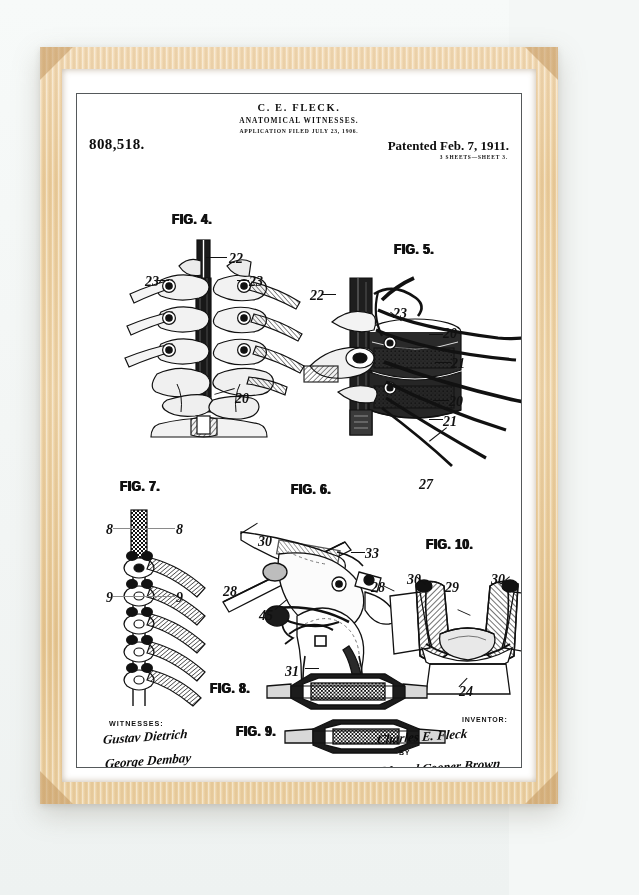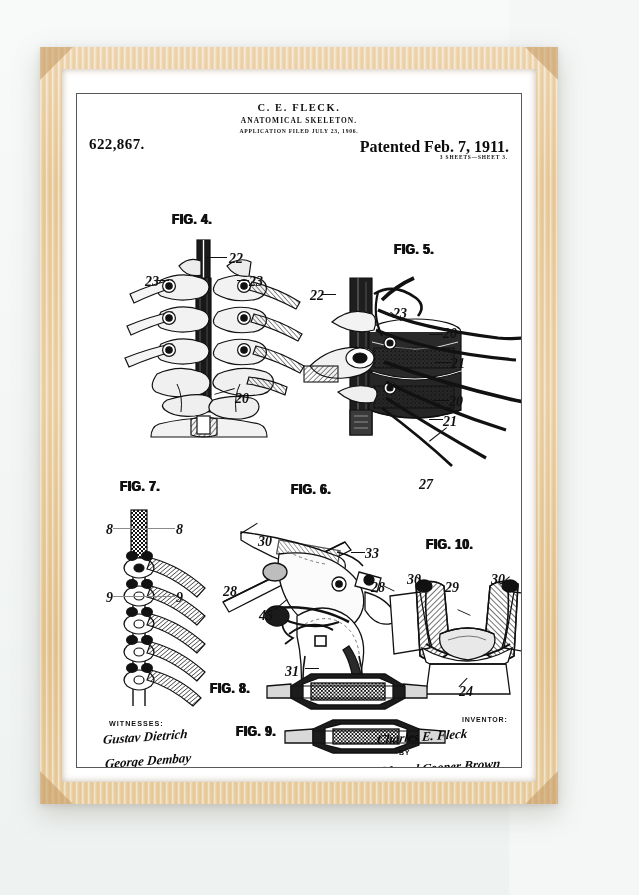--- a/index.html
+++ b/index.html
@@ -68,21 +68,21 @@
     font-size:5.6px;letter-spacing:.75px;color:#111;margin-top:3px;
   }
   .patno{
     position:absolute;left:12px;top:42px;
     font-family:"Liberation Serif",serif;font-weight:700;
     font-size:15px;letter-spacing:.4px;color:#0d0d0d;
   }
   .patdate{
     position:absolute;right:12px;top:44px;
     font-family:"Liberation Serif",serif;font-weight:700;
-    font-size:16px;color:#0d0d0d;white-space:nowrap;
+    font-size:13px;color:#0d0d0d;white-space:nowrap;
   }
   .sheets{
     position:absolute;right:13px;top:60px;
     font-family:"Liberation Serif",serif;font-weight:700;
     font-size:5.4px;letter-spacing:.85px;color:#111;white-space:nowrap;
   }
 
   
   .figcap{
     position:absolute;
@@ -138,24 +138,24 @@
     <div class="miter m-tr"></div>
     <div class="miter m-bl"></div>
     <div class="miter m-br"></div>
 
     <div class="mat">
 
       <div class="sheet">
 
         <div class="hdr">
           <div class="inventor-name">C. E. FLECK.</div>
-          <div class="title">ANATOMICAL SKELETON.</div>
+          <div class="title">ANATOMICAL WITNESSES.</div>
           <div class="filed">APPLICATION FILED JULY 23, 1906.</div>
         </div>
-        <div class="patno">622,867.</div>
+        <div class="patno">808,518.</div>
         <div class="patdate">Patented Feb. 7, 1911.</div>
         <div class="sheets">3 SHEETS—SHEET 3.</div>
 
         <div class="figcap" style="left:95px;top:118px;">FIG. 4.</div>
 
         <div class="ink" style="left:40px;top:140px;">
           <svg width="200" height="215" viewBox="0 0 200 215">
             <defs>
               <pattern id="hatchA" width="4" height="4" patternUnits="userSpaceOnUse" patternTransform="rotate(40)">
                 <line x1="0" y1="0" x2="0" y2="4" stroke="#111" stroke-width="1.1"></line>

